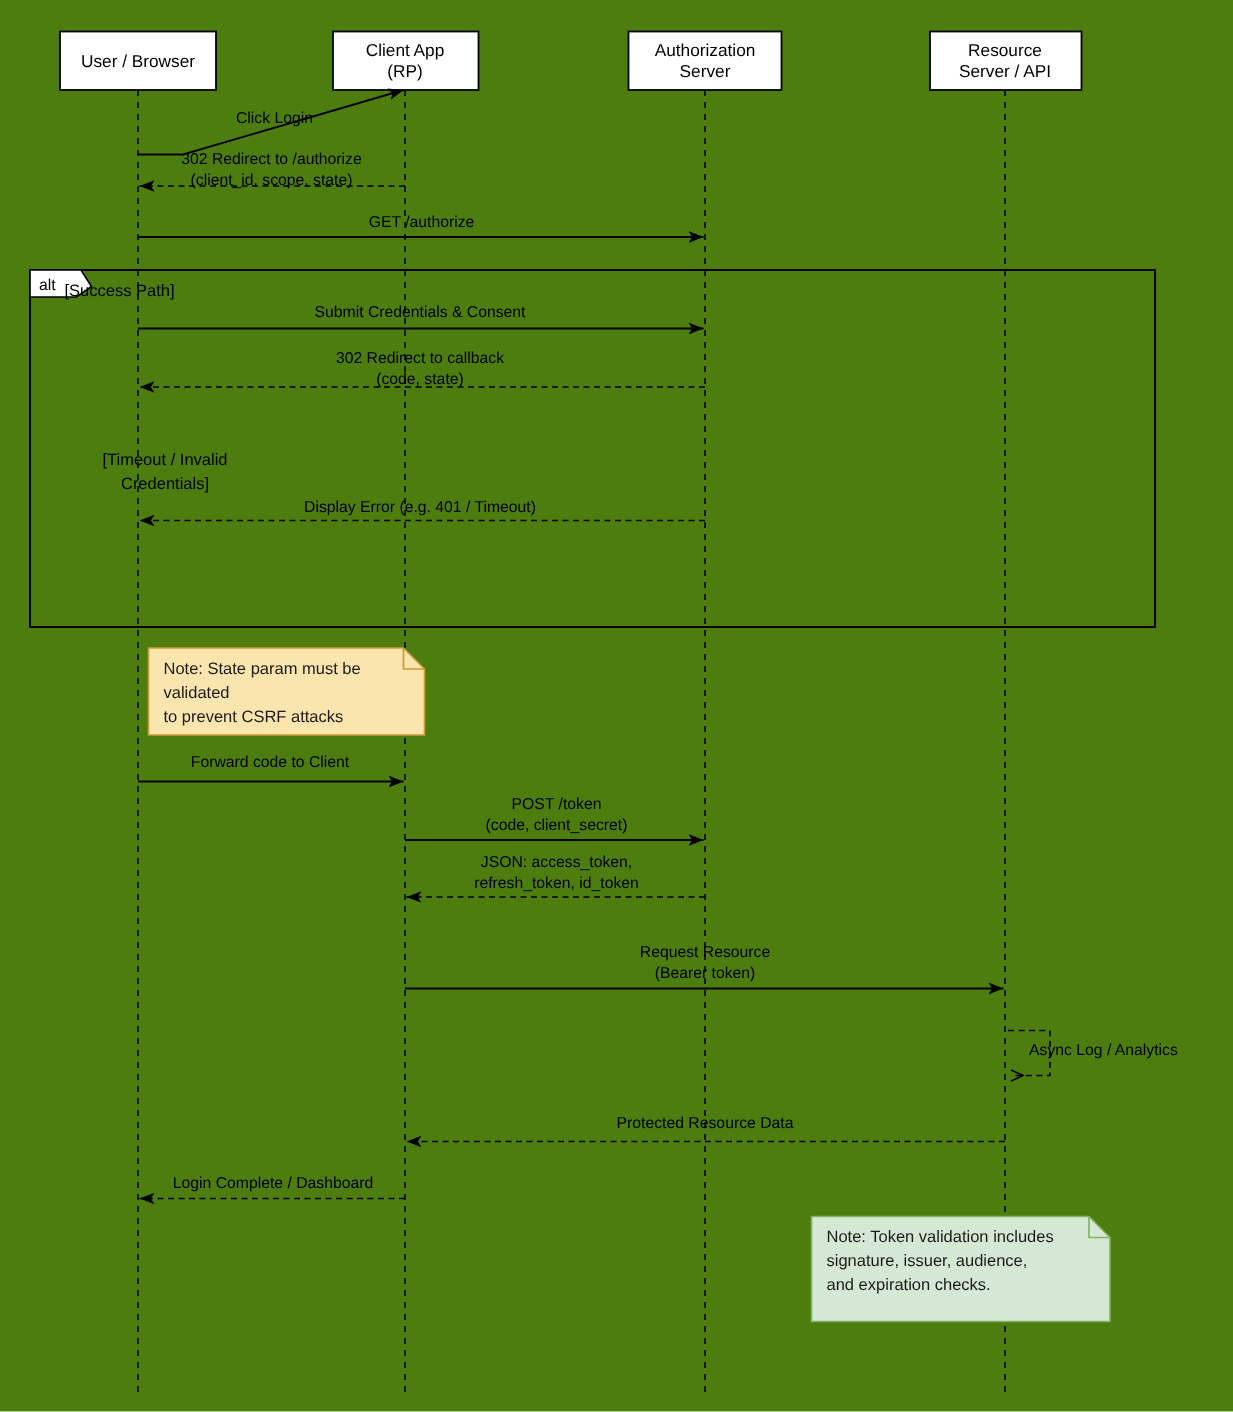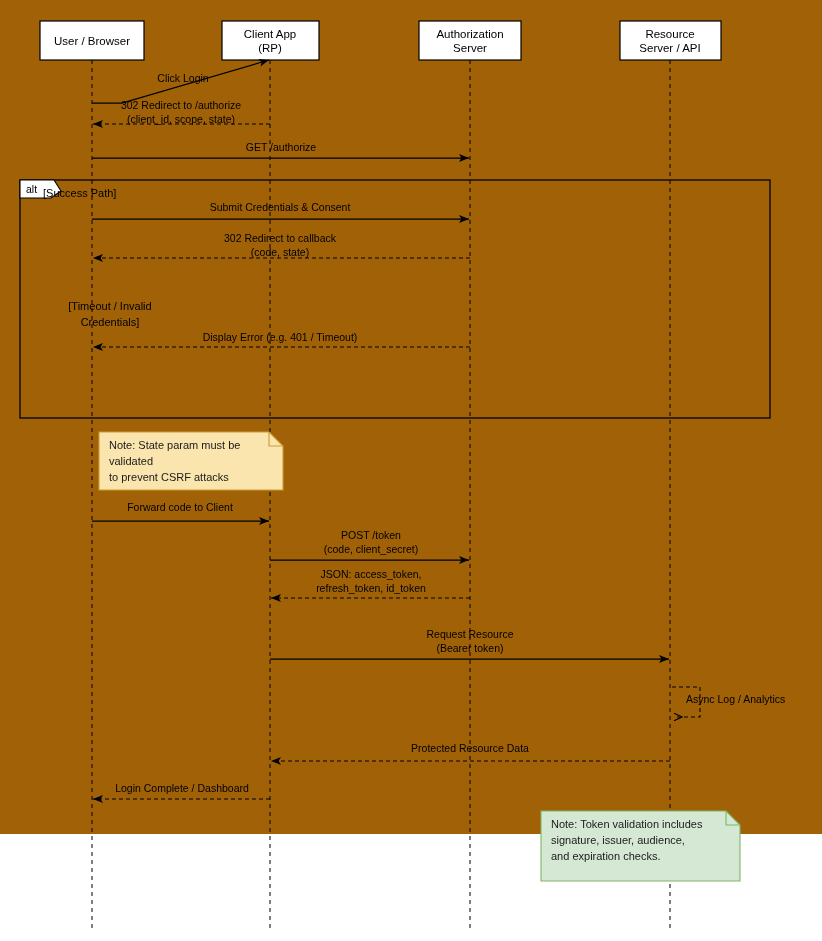--- a/index.html
+++ b/index.html
@@ -3,21 +3,21 @@
 <meta charset="utf-8">
 <title>OAuth Sequence Diagram</title>
 <style>
   html,body{margin:0;padding:0;background:#ffffff;}
   body{
     width:822px;height:941px;
     font-family:"Liberation Sans","DejaVu Sans",sans-serif;
     -webkit-font-smoothing:antialiased;
     overflow:hidden;
   }
-  #stage{position:relative;width:822px;height:834px;background:#a16207;}
+  #stage{position:relative;width:822px;height:941px;background:#4d7c0f;}
   svg#diagram{position:absolute;left:0;top:0;width:822px;height:941px;display:block;}
   .lf-box{fill:#ffffff;stroke:#000000;stroke-width:1.2;}
   .lf-label{font-family:"Liberation Sans","DejaVu Sans",sans-serif;font-size:11.5px;fill:#000;text-anchor:middle;}
   .lifeline{stroke:#000000;stroke-width:1;stroke-dasharray:4 4;}
   .msg-solid{stroke:#000000;stroke-width:1.25;fill:none;}
   .msg-dashed{stroke:#000000;stroke-width:1.15;fill:none;stroke-dasharray:4 3;}
   .msg-label{font-family:"Liberation Sans","DejaVu Sans",sans-serif;font-size:10.5px;fill:#000;text-anchor:middle;}
   .frame{fill:none;stroke:#000000;stroke-width:1.3;}
   .frame-tab{fill:#ffffff;stroke:#000000;stroke-width:1.1;}
   .frame-op{font-family:"Liberation Sans","DejaVu Sans",sans-serif;font-size:10.5px;fill:#000;}

